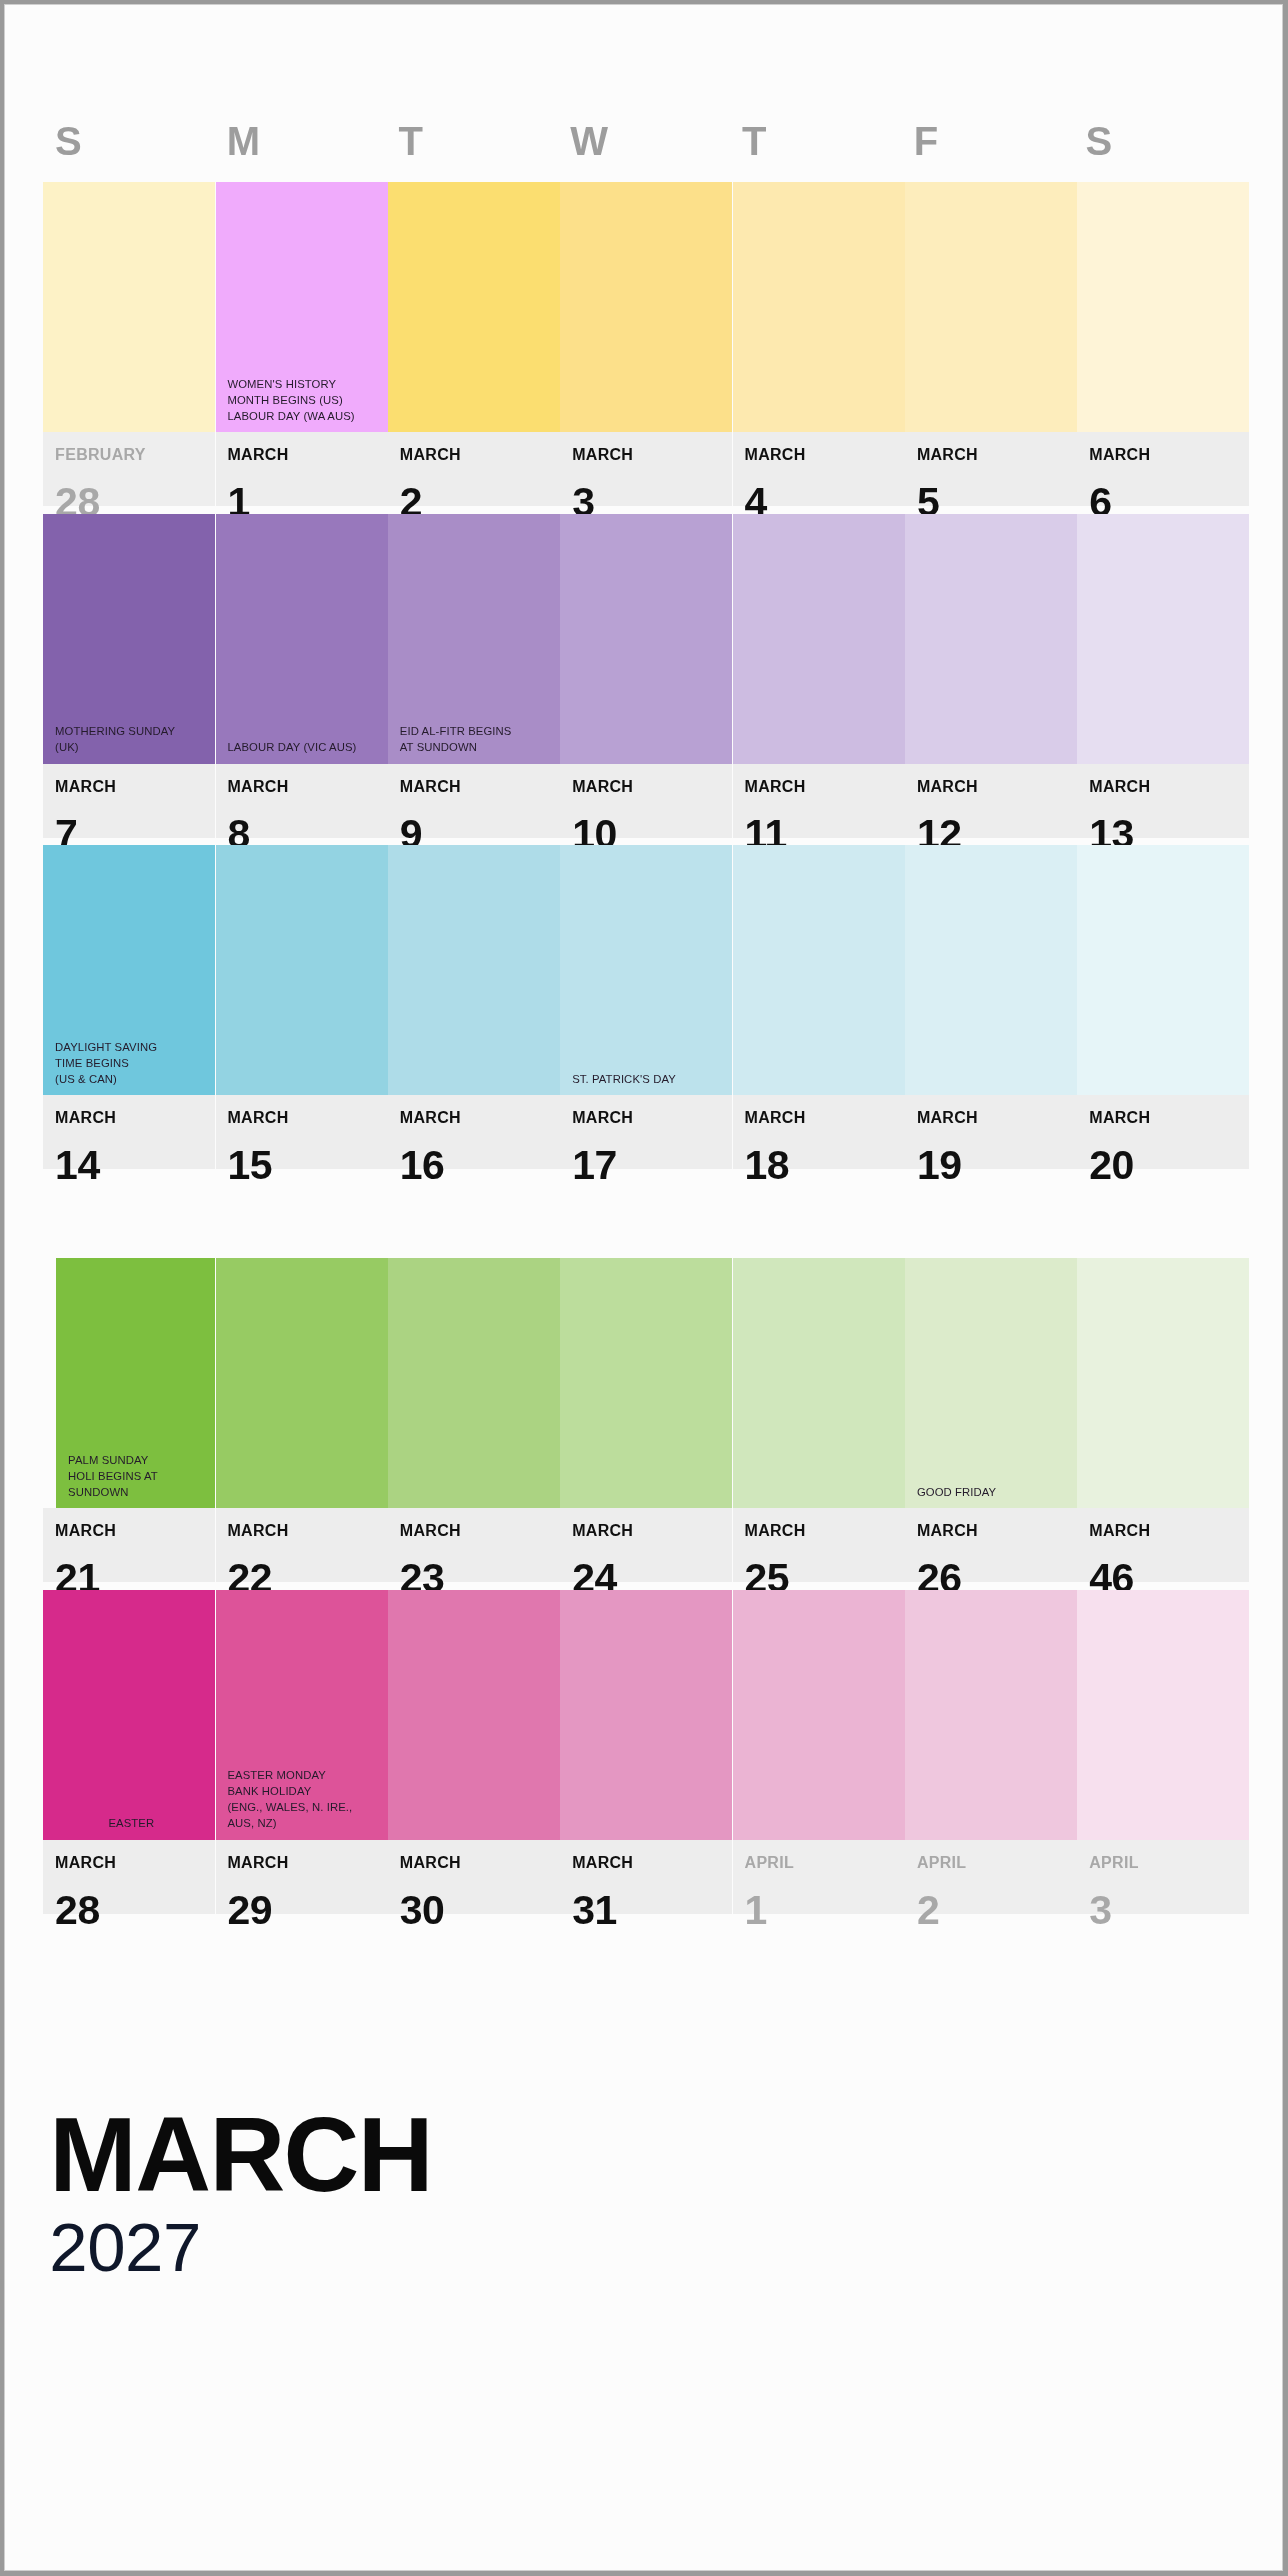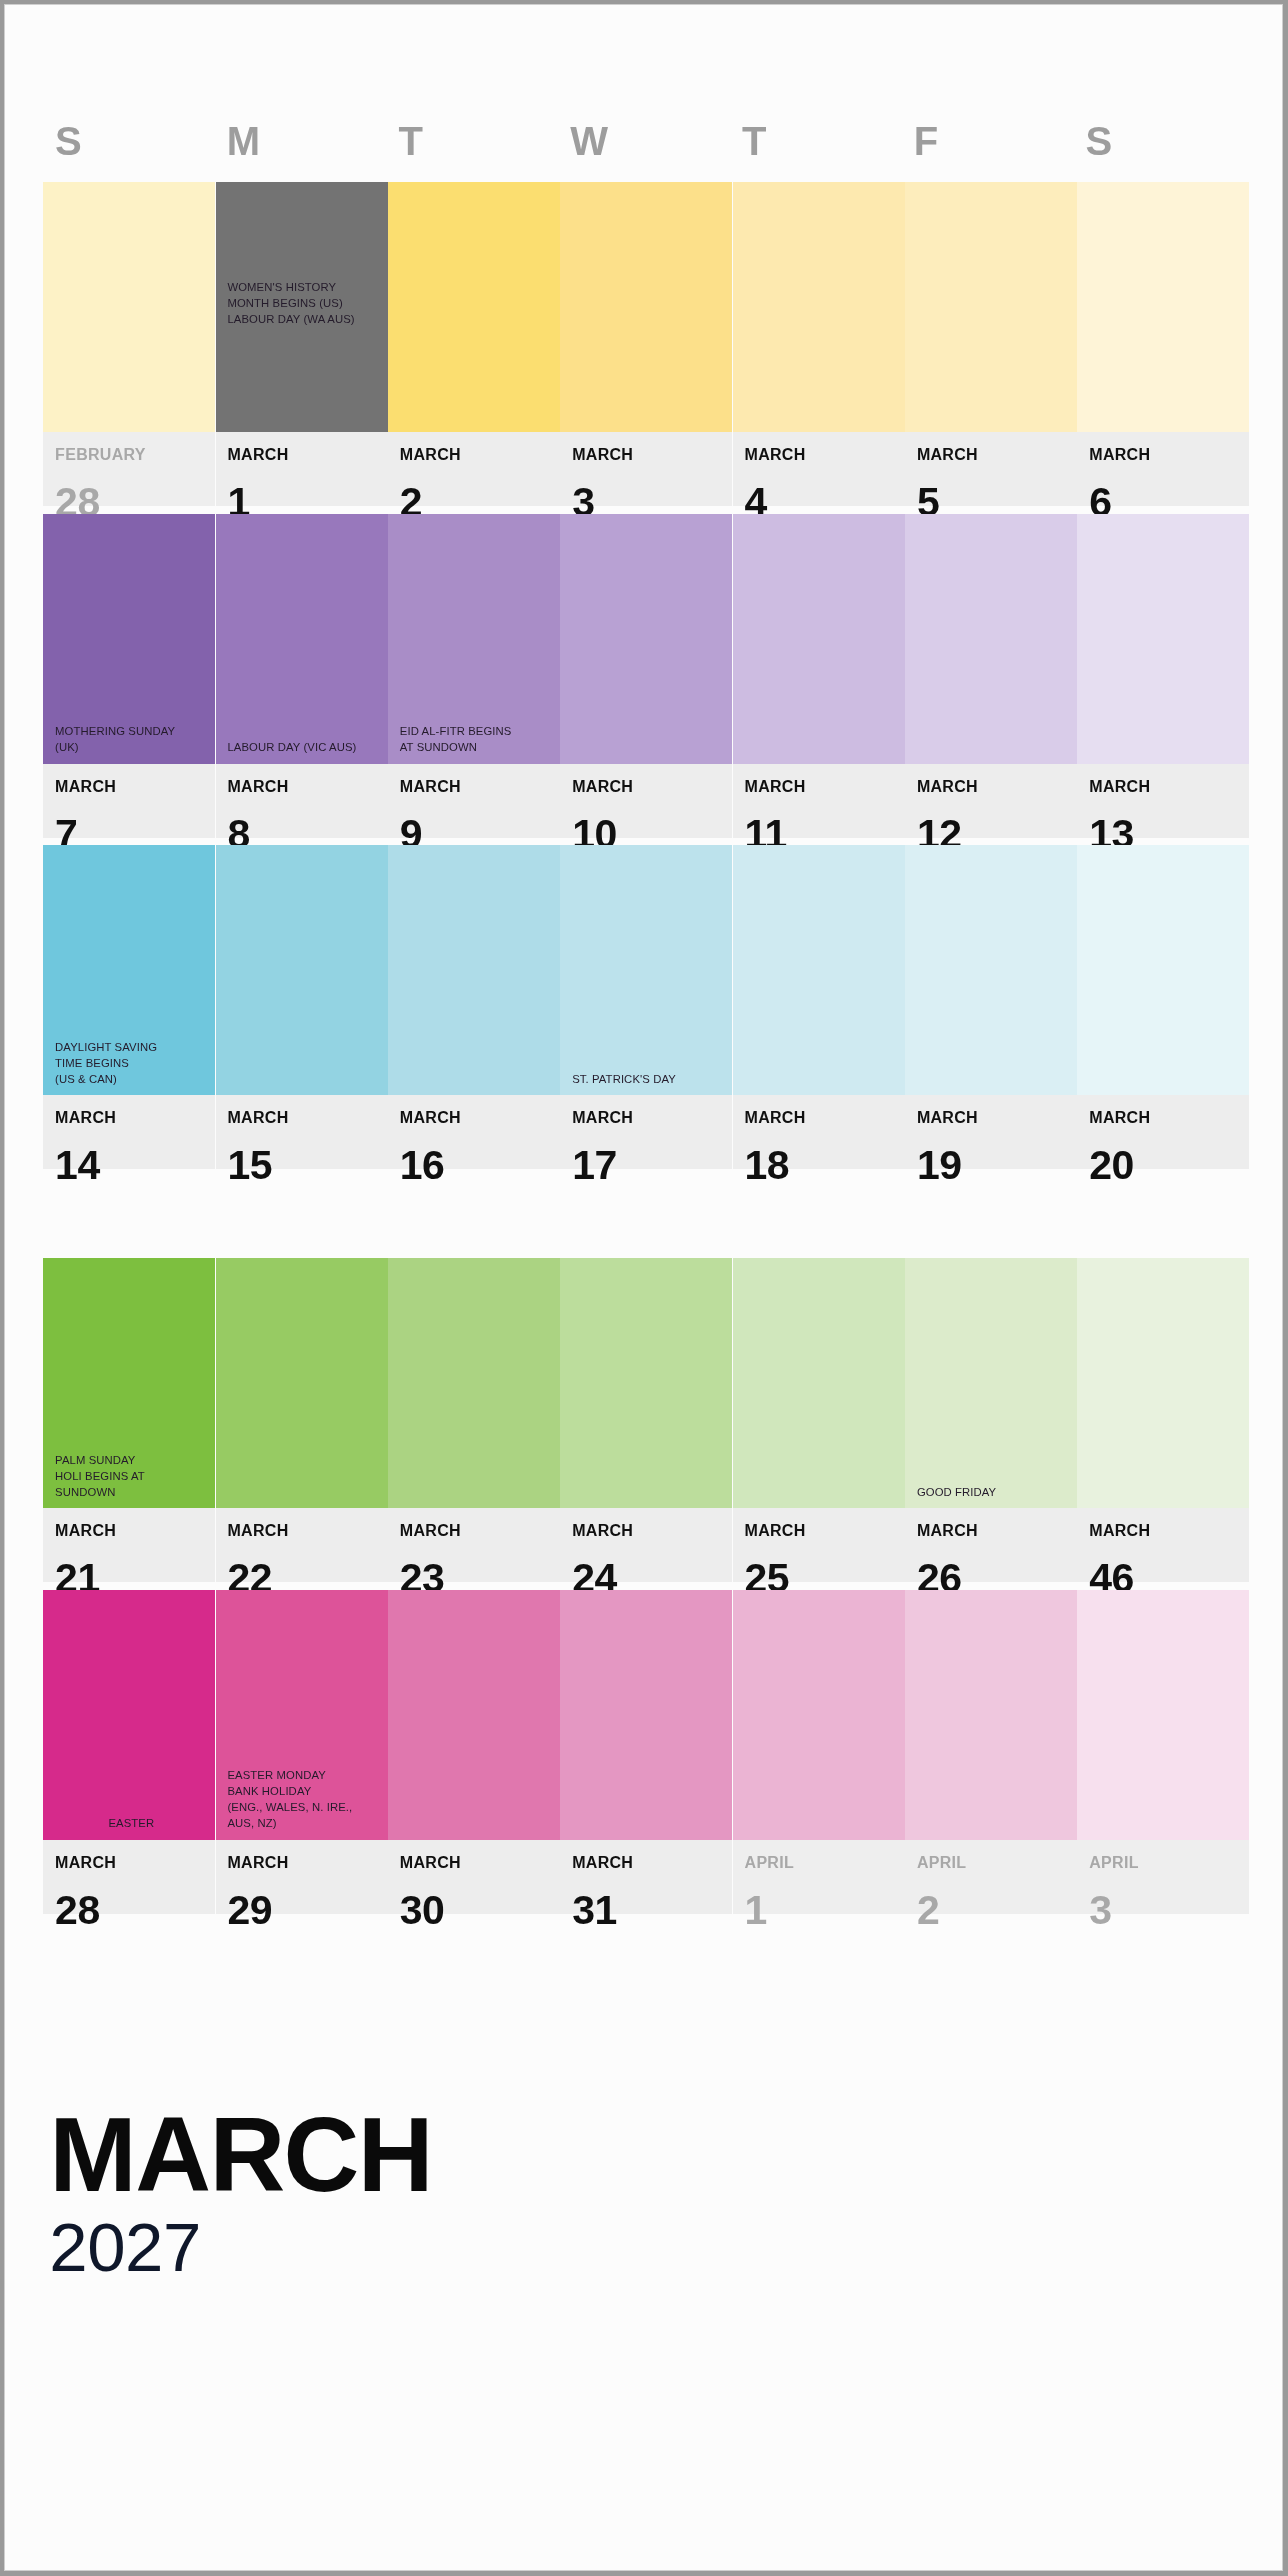--- a/index.html
+++ b/index.html
@@ -154,21 +154,21 @@
   <div id="grid">
       <div class="week">
         <div class="day">
           <div class="swatch" style="background: rgb(253, 242, 198);"></div>
           <div class="datebox outside">
             <div class="month-lbl">FEBRUARY</div>
             <div class="day-num">28</div>
           </div>
         </div>
         <div class="day">
-          <div class="swatch" style="background: #737373; justify-content: center;">
+          <div class="swatch" style="background: #f0abfc;">
             <div class="events">
               <span class="ev-line">WOMEN'S HISTORY</span>
               <span class="ev-line">MONTH BEGINS (US)</span>
               <span class="ev-line">LABOUR DAY (WA AUS)</span>
             </div>
           </div>
           <div class="datebox">
             <div class="month-lbl">MARCH</div>
             <div class="day-num">1</div>
           </div>
@@ -330,21 +330,21 @@
         <div class="day">
           <div class="swatch" style="background: rgb(230, 245, 248);"></div>
           <div class="datebox">
             <div class="month-lbl">MARCH</div>
             <div class="day-num">20</div>
           </div>
         </div>
       </div>
       <div class="week">
         <div class="day">
-          <div class="swatch" style="background: rgb(125, 191, 63);">
+          <div class="swatch" style="background: rgb(125, 191, 63); margin-left: 13px;">
             <div class="events">
               <span class="ev-line">PALM SUNDAY</span>
               <span class="ev-line">HOLI BEGINS AT</span>
               <span class="ev-line">SUNDOWN</span>
             </div>
           </div>
           <div class="datebox">
             <div class="month-lbl">MARCH</div>
             <div class="day-num">21</div>
           </div>

